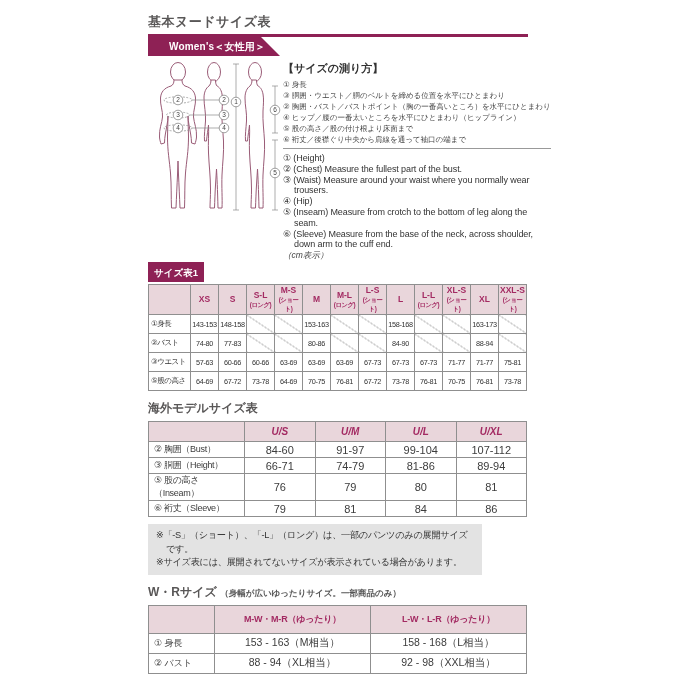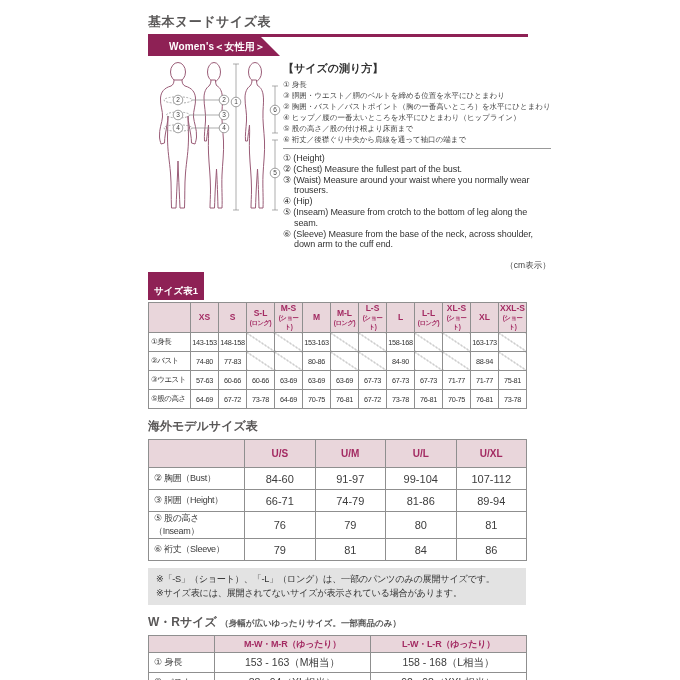--- a/index.html
+++ b/index.html
@@ -26,24 +26,24 @@
 
   .measure-row{display:flex;margin-top:4px;}
   .fig-wrap{width:135px;flex:0 0 135px;}
   .instructions{flex:1;padding-top:1px;}
   .mi-head{font-size:11px;font-weight:bold;color:#333;margin-bottom:3px;}
   .mi-list{list-style:none;}
   .mi-list-jp li{font-size:7.5px;line-height:11px;color:#444;white-space:nowrap;}
   .jp-divider{border:none;border-top:1px solid #999;margin:3px 0 4px 0;}
   .mi-list-en li{font-size:9px;line-height:10.8px;color:#333;
     padding-left:11px;text-indent:-11px;letter-spacing:-.1px;}
-  .cm-note{text-align:right;font-size:8.5px;color:#444;margin-top:10px;}
+  .cm-note{font-size:8.5px;color:#444;margin-top:0;font-style:italic;}
 
   .table-tag{display:inline-block;background:var(--maroon);color:#fff;
-    font-size:9.5px;font-weight:bold;padding:13px 6px 2px 6px;margin-top:0px;}
+    font-size:9.5px;font-weight:bold;padding:5px 6px 2px 6px;margin-top:0px;}
 
   table{border-collapse:collapse;table-layout:fixed;width:378px;background:#fff;}
   th,td{border:1px solid var(--border);text-align:center;vertical-align:middle;
     overflow:hidden;}
   thead th{background:var(--hdr-pink);color:var(--hdr-text);font-weight:bold;}
   td.row-label{text-align:left;}
   td.diag{background:linear-gradient(to top right,#fff 48.8%,#9a9a9a 48.8%,#9a9a9a 51.2%,#fff 51.2%);}
 
   
   .t1{margin-top:2px;}
@@ -54,32 +54,32 @@
   .t1 .hsub:empty{display:none;}
   .t1 tbody td{height:19px;font-size:7.3px;letter-spacing:-.3px;color:#333;}
   .t1 tbody td.row-label{font-size:7.5px;padding-left:2px;letter-spacing:-.5px;}
 
   .sec-title{font-size:12px;font-weight:bold;color:var(--gray);margin:9px 0 4px 0;}
   .sec-title .sub{font-size:8.5px;font-weight:bold;color:#555;}
 
   
   .t2 col.lbl{width:96px;}
   .t2 col.sz{width:70.5px;}
-  .t2 thead th{height:28px;font-size:10px;}
-  .t2 tbody td{height:22px;font-size:11px;}
+  .t2 thead th{height:20px;font-size:10px;font-style:italic;}
+  .t2 tbody td{height:16px;font-size:11px;}
   .t2 tbody td.row-label{font-size:9px;padding-left:5px;letter-spacing:-.3px;}
 
-  .note-box{background:var(--box);width:378px;padding:5px 8px;margin-top:7px;}
+  .note-box{background:var(--box);width:334px;padding:5px 8px;margin-top:7px;}
   .note-box p{font-size:9.2px;line-height:13.5px;color:#333;
     padding-left:10px;text-indent:-10px;letter-spacing:-.3px;}
 
   
   .t3 col.lbl{width:66px;}
   .t3 col.sz{width:156px;}
-  .t3 thead th{height:17px;font-size:9px;letter-spacing:-.2px;}
+  .t3 thead th{height:28px;font-size:9px;letter-spacing:-.2px;}
   .t3 tbody td{height:20px;font-size:10.5px;}
   .t3 tbody td.row-label{font-size:9px;padding-left:5px;}
 </style>
 </head>
 <body>
 
 <div class="content">
 
   <div class="page-title">基本ヌードサイズ表</div>
   <div class="title-rule"></div>

